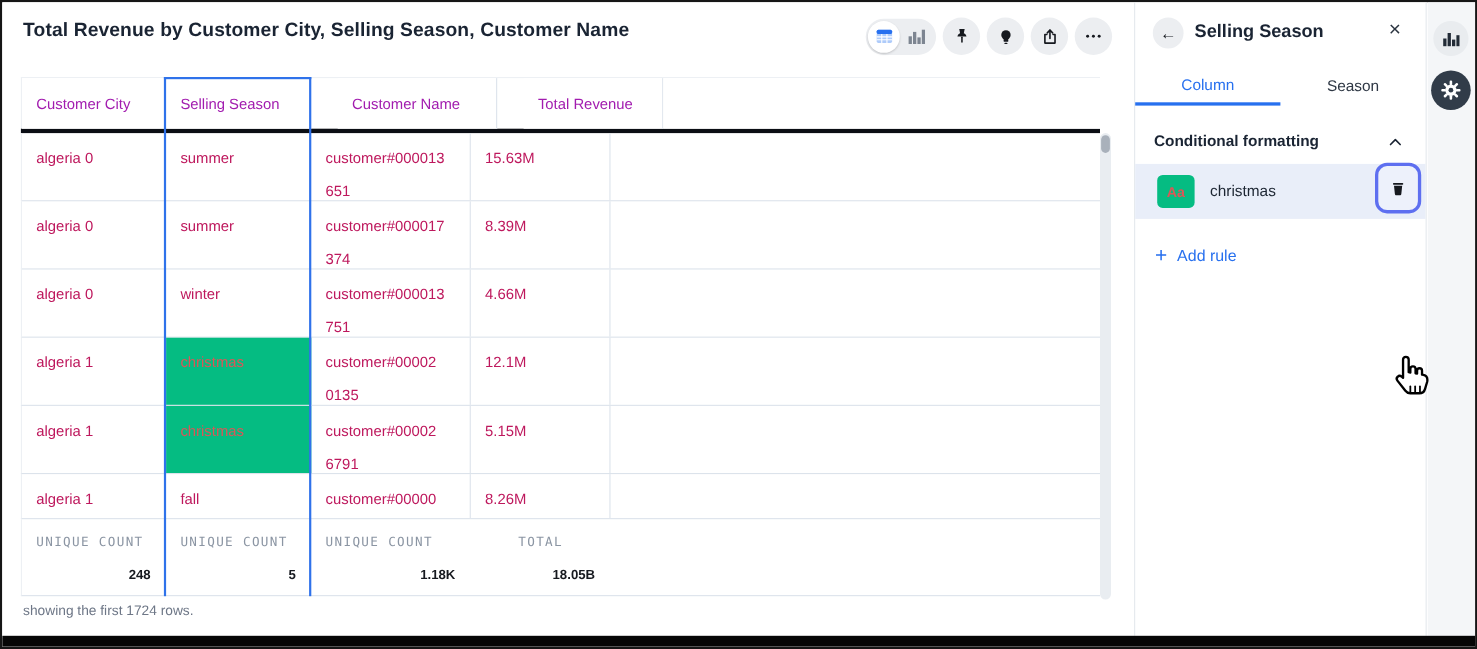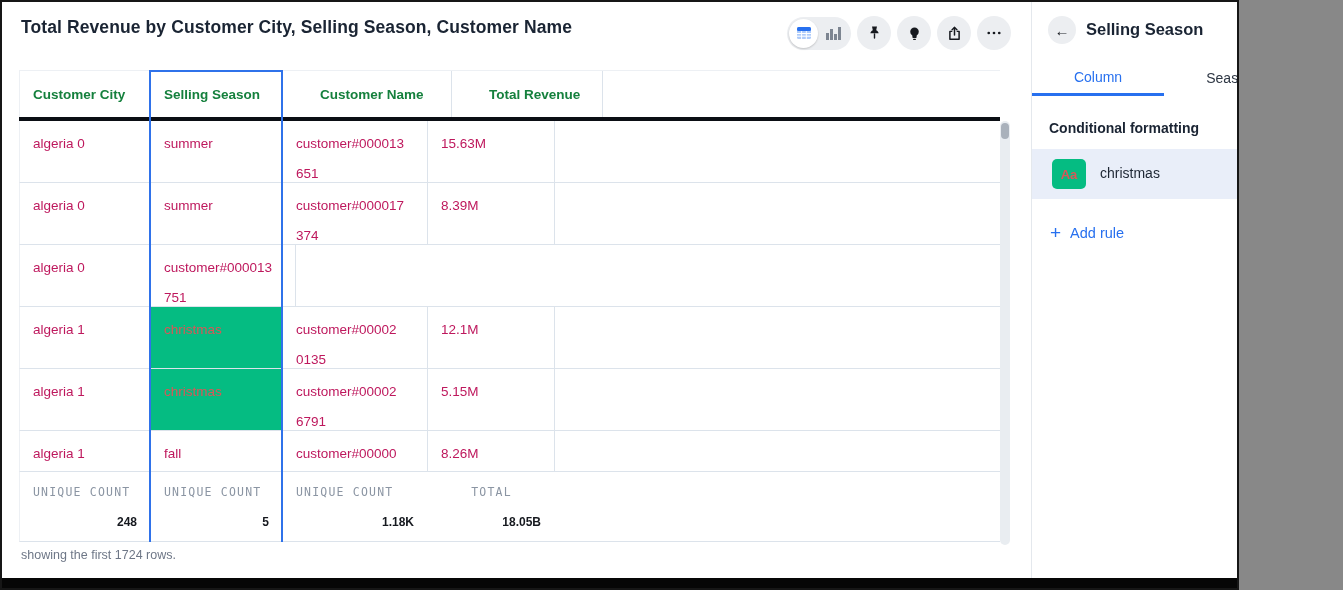--- a/index.html
+++ b/index.html
@@ -1,18 +1,18 @@
 <!DOCTYPE html>
 <html><head>
 <meta charset="utf-8">
 <style>
   * { margin:0; padding:0; box-sizing:border-box; }
   html,body { background:#888; }
   body { font-family:"Liberation Sans", sans-serif; }
-  .frame { position:relative; width:1239px; height:590px; background:#fff;
+  .frame { position:relative; width:1343px; height:590px; background:#fff;
            border:2px solid #161616; overflow:hidden; }
   .bottom-bar { position:absolute; left:0; right:0; bottom:0; height:10px; background:#060606; }
 
   
   .main { position:absolute; left:0; top:0; width:1029px; height:578px; background:#fff; }
   .visual-title { position:absolute; left:19px; top:15px; font-size:17.5px; font-weight:700;
                   color:#1a2433; letter-spacing:.1px; }
 
   .toolbar { position:absolute; right:20px; top:14px; display:flex; align-items:center; gap:6px; }
   .pill { width:64px; height:33px; border-radius:17px; background:#eceef1; display:flex;
@@ -22,21 +22,21 @@
   .pill .unsel { width:29px; height:29px; display:flex; align-items:center; justify-content:center; }
   .circle-btn { width:34px; height:34px; border-radius:50%; background:#eceef1;
                 display:flex; align-items:center; justify-content:center; }
 
   
   .tbl { position:absolute; left:17px; top:68px; width:981px; }
   .trow { display:flex; }
   .c1{width:131px} .c2{width:132px} .c3{width:145px} .c4{width:127px} .c5{flex:1}
   .thead { height:47px; border-top:1px solid #edf0f4; border-left:1px solid #edf0f4; }
   .thead .cell { display:flex; align-items:center; padding-left:13px; font-size:13.5px;
-                 font-weight:700; color:#15803d; background:#fff; }
+                 font-weight:400; color:#a21caf; background:#fff; }
   .black-line { height:4px; background:#0b0e14; }
   .drow { height:62px; border-bottom:1px solid #dce3eb; border-left:1px solid #edf0f4; }
   .drow.clip { height:41px; overflow:hidden; }
   .cell { overflow:hidden; }
   .body-cell { padding:8px 12px 0 13px; font-size:13.5px; color:#be185d; line-height:30px; }
   .c3.body-cell, .c4.body-cell { border-right:1px solid #dce3eb; }
   .c3.hcell, .c4.hcell { border-right:1px solid #dce3eb;margin-left:24px; }
   .hl { background:#05bc82; color:#d95757; }
 
   
@@ -189,24 +189,26 @@
         <div class="cell body-cell c3">
           <div>customer#000017</div>
           <div>374</div>
         </div>
         <div class="cell body-cell c4">8.39M</div>
         <div class="cell c5"></div>
       </div>
 
       <div class="trow drow">
         <div class="cell body-cell c1">algeria 0</div>
+        <div class="cell body-cell c2">winter</div>
         <div class="cell body-cell c3">
           <div>customer#000013</div>
           <div>751</div>
         </div>
+        <div class="cell body-cell c4">4.66M</div>
         <div class="cell c5"></div>
       </div>
 
       <div class="trow drow">
         <div class="cell body-cell c1">algeria 1</div>
         <div class="cell body-cell c2 hl">christmas</div>
         <div class="cell body-cell c3">
           <div>customer#00002</div>
           <div>0135</div>
         </div>

